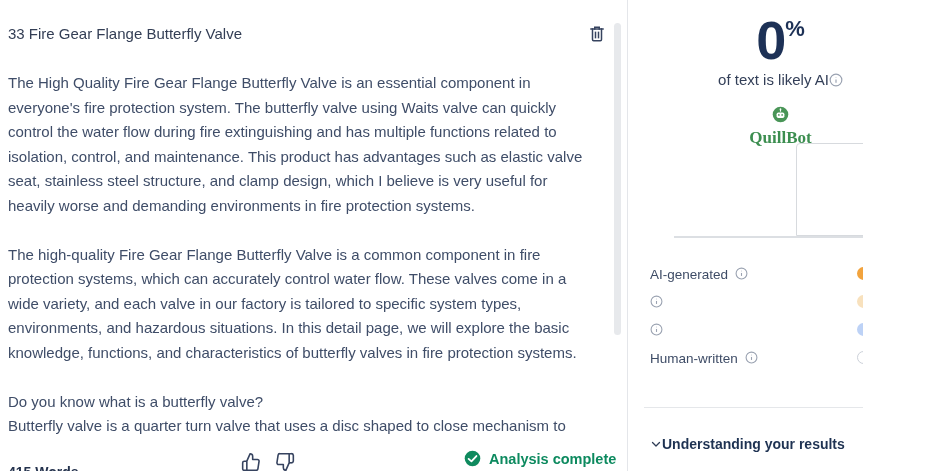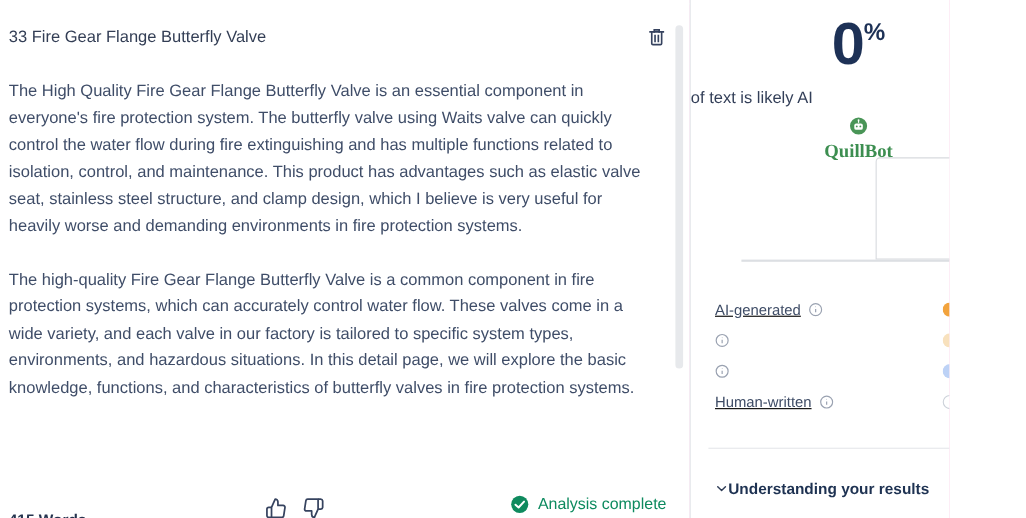--- a/index.html
+++ b/index.html
@@ -1,60 +1,60 @@
 <!DOCTYPE html>
 <html><head>
 <meta charset="utf-8">
 <style>
   * { margin:0; padding:0; box-sizing:border-box; }
   html,body { background:#fff; }
   #page {
     position:relative; width:863px; height:471px; overflow:hidden;
-    background:#f9a8d4; font-family:"Liberation Sans", sans-serif;
+    background:#701a75; font-family:"Liberation Sans", sans-serif;
   }
   
   .top-line { position:absolute; left:30px; top:3px; right:0; height:1px; background:#dfe1e5; }
   .top-line-cap { position:absolute; left:30px; top:2px; width:58px; height:3px; background:#c9ccd1; border-radius:2px; }
 
   
   .left-panel { position:absolute; left:0; top:0; width:627px; height:471px; background:#fff; }
   .doc-title { position:absolute; left:8px; top:25px; font-size:15px; color:#333e55; }
   .trash-btn { position:absolute; left:588px; top:22px; width:22px; height:22px; border:none; background:transparent; cursor:pointer; padding:0; }
   .doc-body { position:absolute; left:8px; top:71px; width:578px; font-size:15px; line-height:24.5px; color:#3f4d68; }
   .doc-body p { margin:0 0 24.5px 0; white-space:pre-line; }
   .scroll-thumb { position:absolute; left:614px; top:23px; width:7px; height:312px; background:#e7e9ec; border-radius:4px; }
 
   .word-count { position:absolute; left:8px; top:452px; font-size:14px; font-weight:600; color:#25334e;margin-top:12px; }
   .thumb-btn { position:absolute; top:451px; width:22px; height:22px; border:none; background:transparent; cursor:pointer; padding:0; }
   .thumb-up { left:241px; }
   .thumb-down { left:275px; }
   .status-row { position:absolute; left:464px; top:450px; display:flex; align-items:center; gap:8px; }
-  .status-text { font-size:14.5px; font-weight:400; color:#0d8a5f; }
+  .status-text { font-size:14.5px; font-weight:700; color:#0d8a5f; }
 
   
   .right-panel { position:absolute; left:627px; top:0; width:306px; height:471px; background:#fff; border-left:1px solid #e4e6ea; }
   .score { position:absolute; top:13px; left:0; right:0; text-align:center; line-height:1; }
   .score-value { font-size:54px; font-weight:600; color:#1d3156; letter-spacing:-1px; }
   .score-unit { display:inline-block; font-size:22px; font-weight:700; color:#1d3156; vertical-align:top; padding-top:5px; }
-  .caption-row { position:absolute; top:81px; left:0; right:0; display:flex; justify-content:space-between; align-items:center; gap:0; }
+  .caption-row { position:absolute; top:71px; left:0; right:0; display:flex; justify-content:center; align-items:center; gap:0; }
   .caption-text { font-size:15px; color:#333f58; }
   .logo-row { position:absolute; top:106px; left:0; right:0; display:flex; justify-content:center; align-items:center; gap:5px;flex-direction:column; }
   .logo-text { font-family:"Liberation Serif", serif; font-size:17px; font-weight:600; color:#3c8e50; }
 
   .chart { position:absolute; left:46px; top:143px; width:224px; }
   .chart-bars { position:relative; height:93px; }
   .bar { position:absolute; bottom:0; width:91px; background:#fff; border:1px solid #d7dade; border-radius:4px 4px 0 0; }
   .bar-0 { left:11px; }
   .bar-1 { left:122px; }
   .axis { height:2px; background:#dcdfe3; }
   .axis-labels { display:flex; }
   .axis-label { width:112px; text-align:center; font-size:13px; color:#8e96a6; padding-top:6px; }
 
   .legend { position:absolute; left:22px; top:267px; width:271px; }
-  .legend-row { height:28px; display:flex; align-items:center;text-decoration:underline; }
+  .legend-row { height:28px; display:flex; align-items:flex-start; }
   .legend-label { font-size:13.5px; color:#3e4c66; margin-right:7px; }
   .legend-spacer { flex:1; }
   .dot { width:13px; height:13px; border-radius:50%; margin-right:9px; border:1px solid transparent; }
   .legend-row:last-child .dot { border-color:#ccd1d9; }
   .legend-value { min-width:42px; text-align:right; font-size:13.5px; color:#2e3c56; }
 
   .panel-divider { position:absolute; left:16px; right:0; top:407px; height:1px; background:#e5e7ea; }
   .results-link { position:absolute; left:22px; top:436px; display:flex; align-items:center; background:transparent; border:none; cursor:pointer; padding:0; }
   .results-link-text { font-size:14px; font-weight:700; color:#1e3252; }
 
@@ -79,20 +79,22 @@
           <path d="M9 6V3.5h6V6"></path>
             <path d="M10 10.5v7"></path>
             <path d="M14 10.5v7"></path>
         </svg>
       </span>
     </button>
 
     <div class="doc-body">
       <p>The High Quality Fire Gear Flange Butterfly Valve is an essential component in everyone's fire protection system. The butterfly valve using Waits valve can quickly control the water flow during fire extinguishing and has multiple functions related to isolation, control, and maintenance. This product has advantages such as elastic valve seat, stainless steel structure, and clamp design, which I believe is very useful for heavily worse and demanding environments in fire protection systems.</p>
       <p>The high-quality Fire Gear Flange Butterfly Valve is a common component in fire protection systems, which can accurately control water flow. These valves come in a wide variety, and each valve in our factory is tailored to specific system types, environments, and hazardous situations. In this detail page, we will explore the basic knowledge, functions, and characteristics of butterfly valves in fire protection systems.</p>
+      <p>Do you know what is a butterfly valve?
+Butterfly valve is a quarter turn valve that uses a disc shaped to close mechanism to</p>
     </div>
 
     <div class="scroll-thumb"></div>
 
     <div class="word-count">415 Words</div>
 
     <button class="thumb-btn thumb-up">
       <span>
         <svg width="20" height="20" viewBox="0 0 24 24" fill="none" stroke="#36435f" stroke-width="1.9" stroke-linejoin="round">
           <path d="M14 9V5a3 3 0 0 0-3-3l-4 9v11h11.28a2 2 0 0 0 2-1.7l1.38-9a2 2 0 0 0-2-2.3z"></path>

